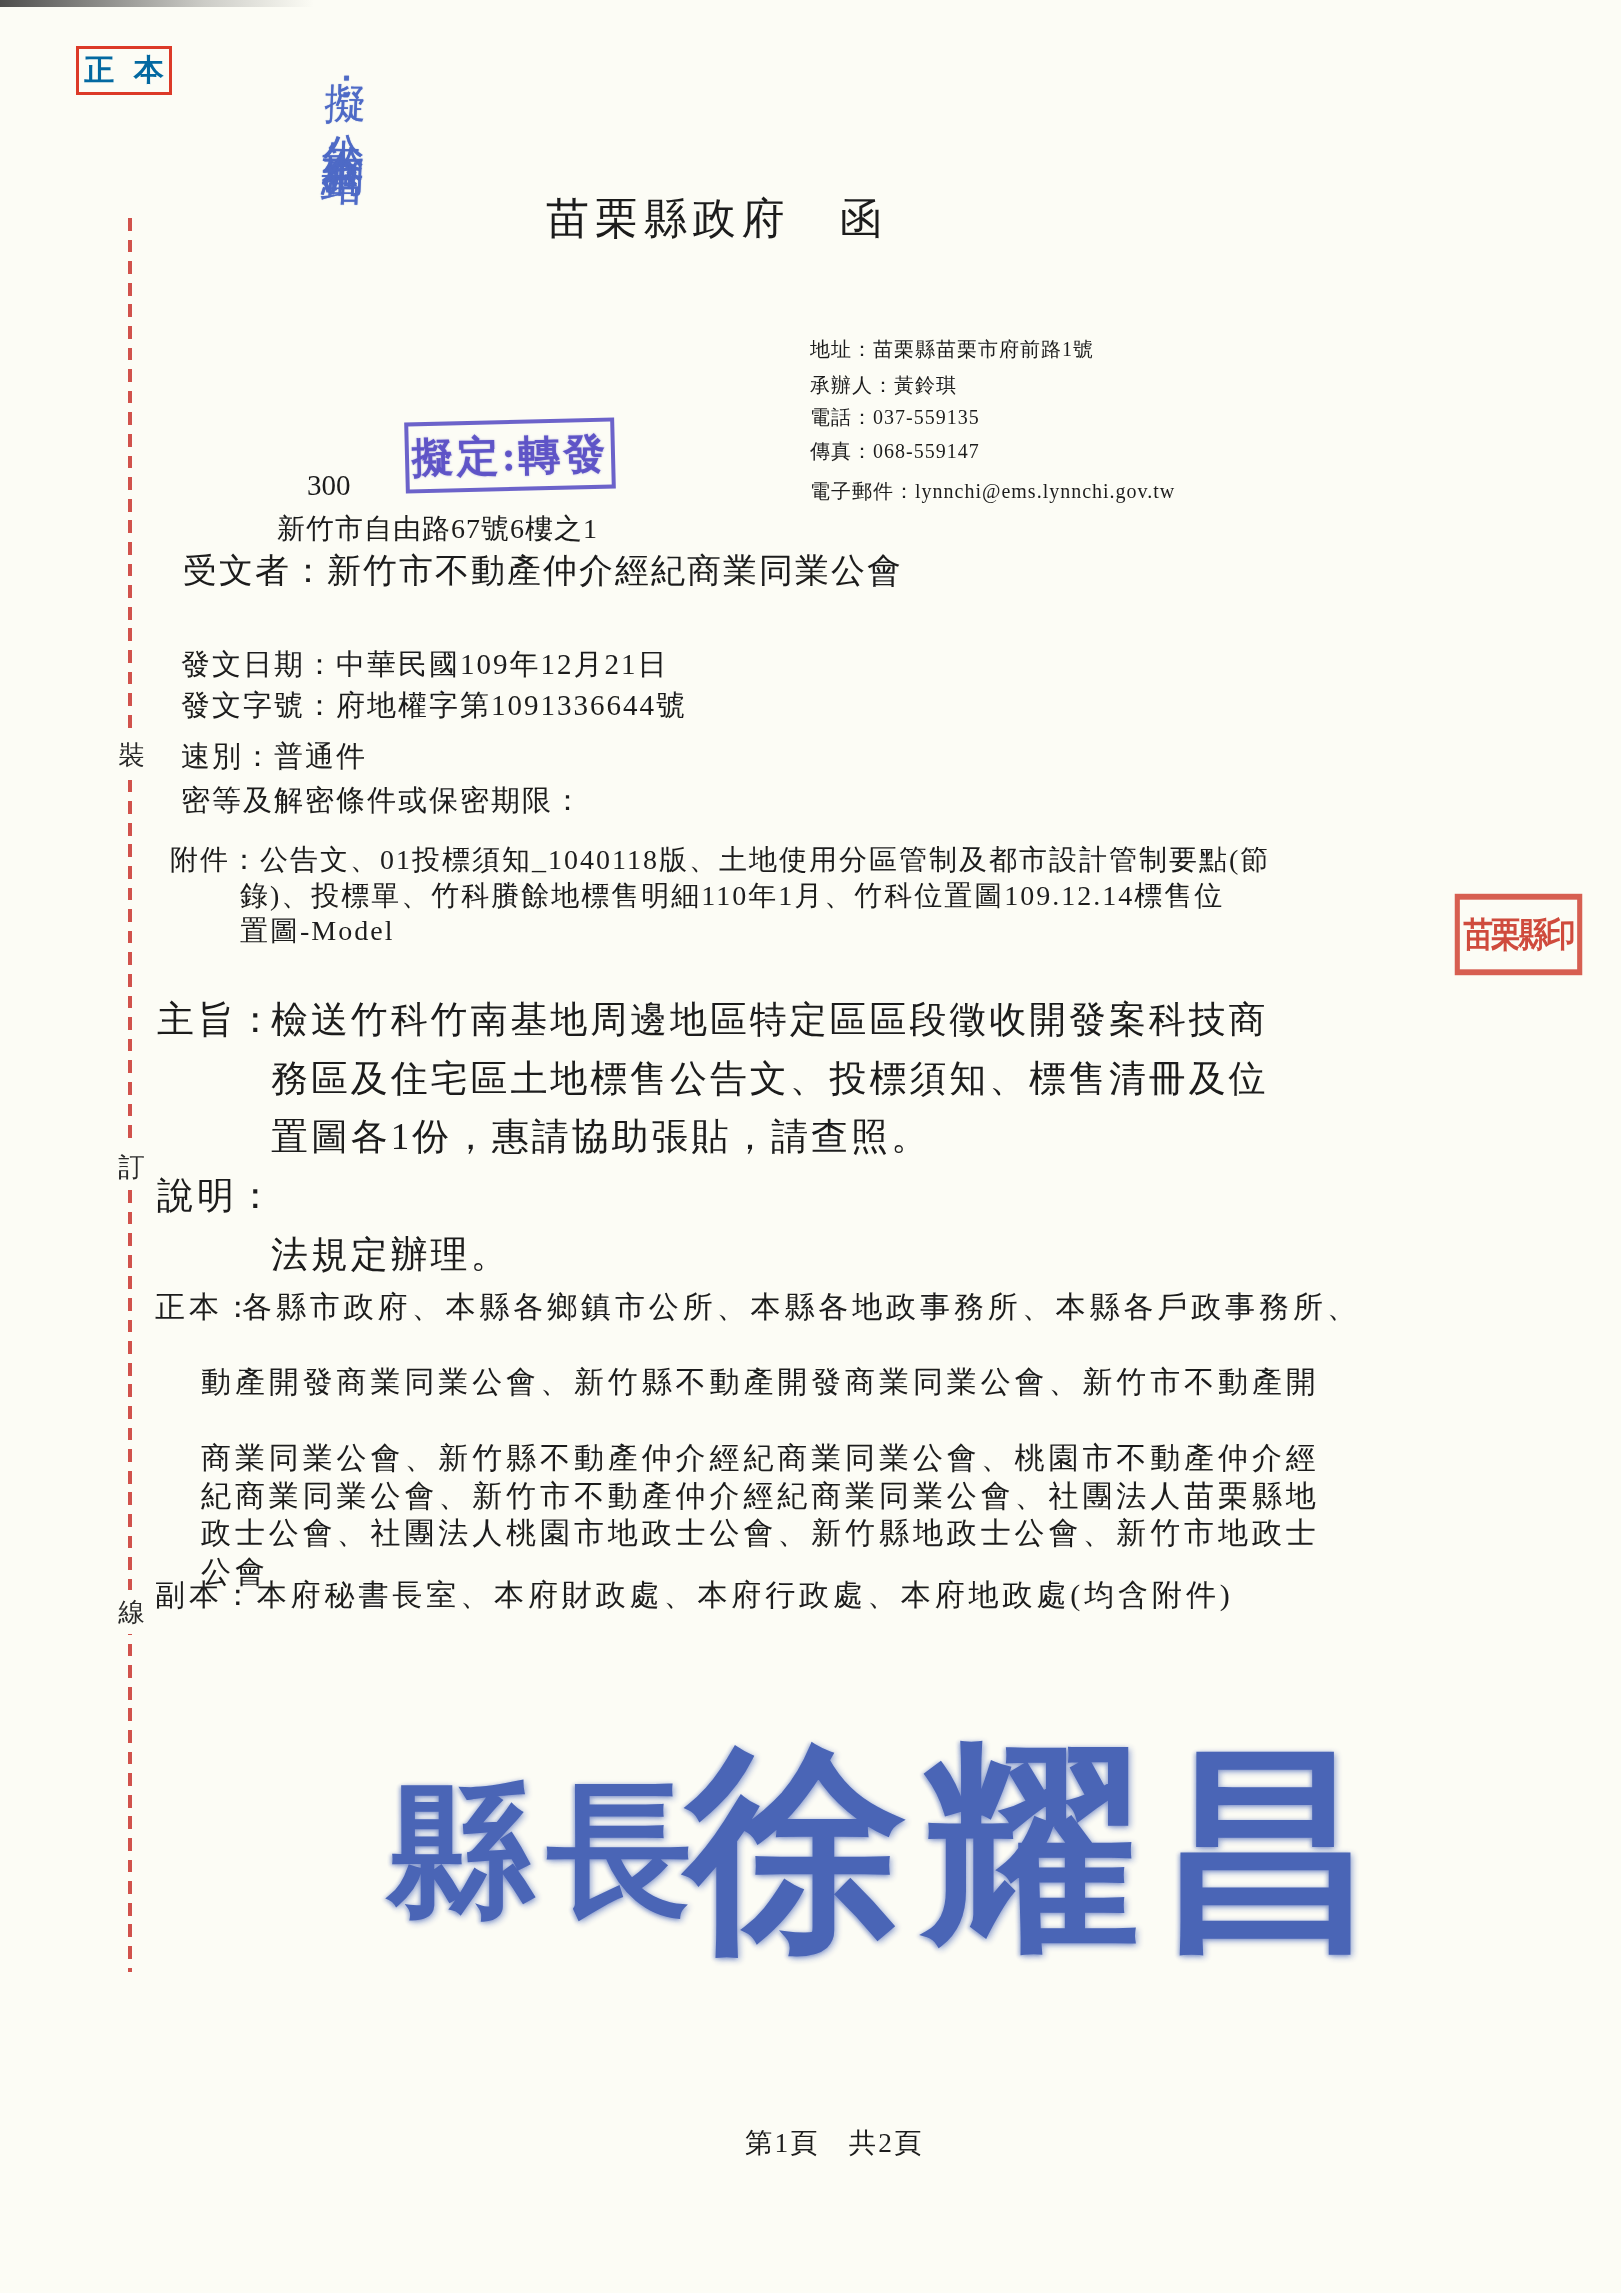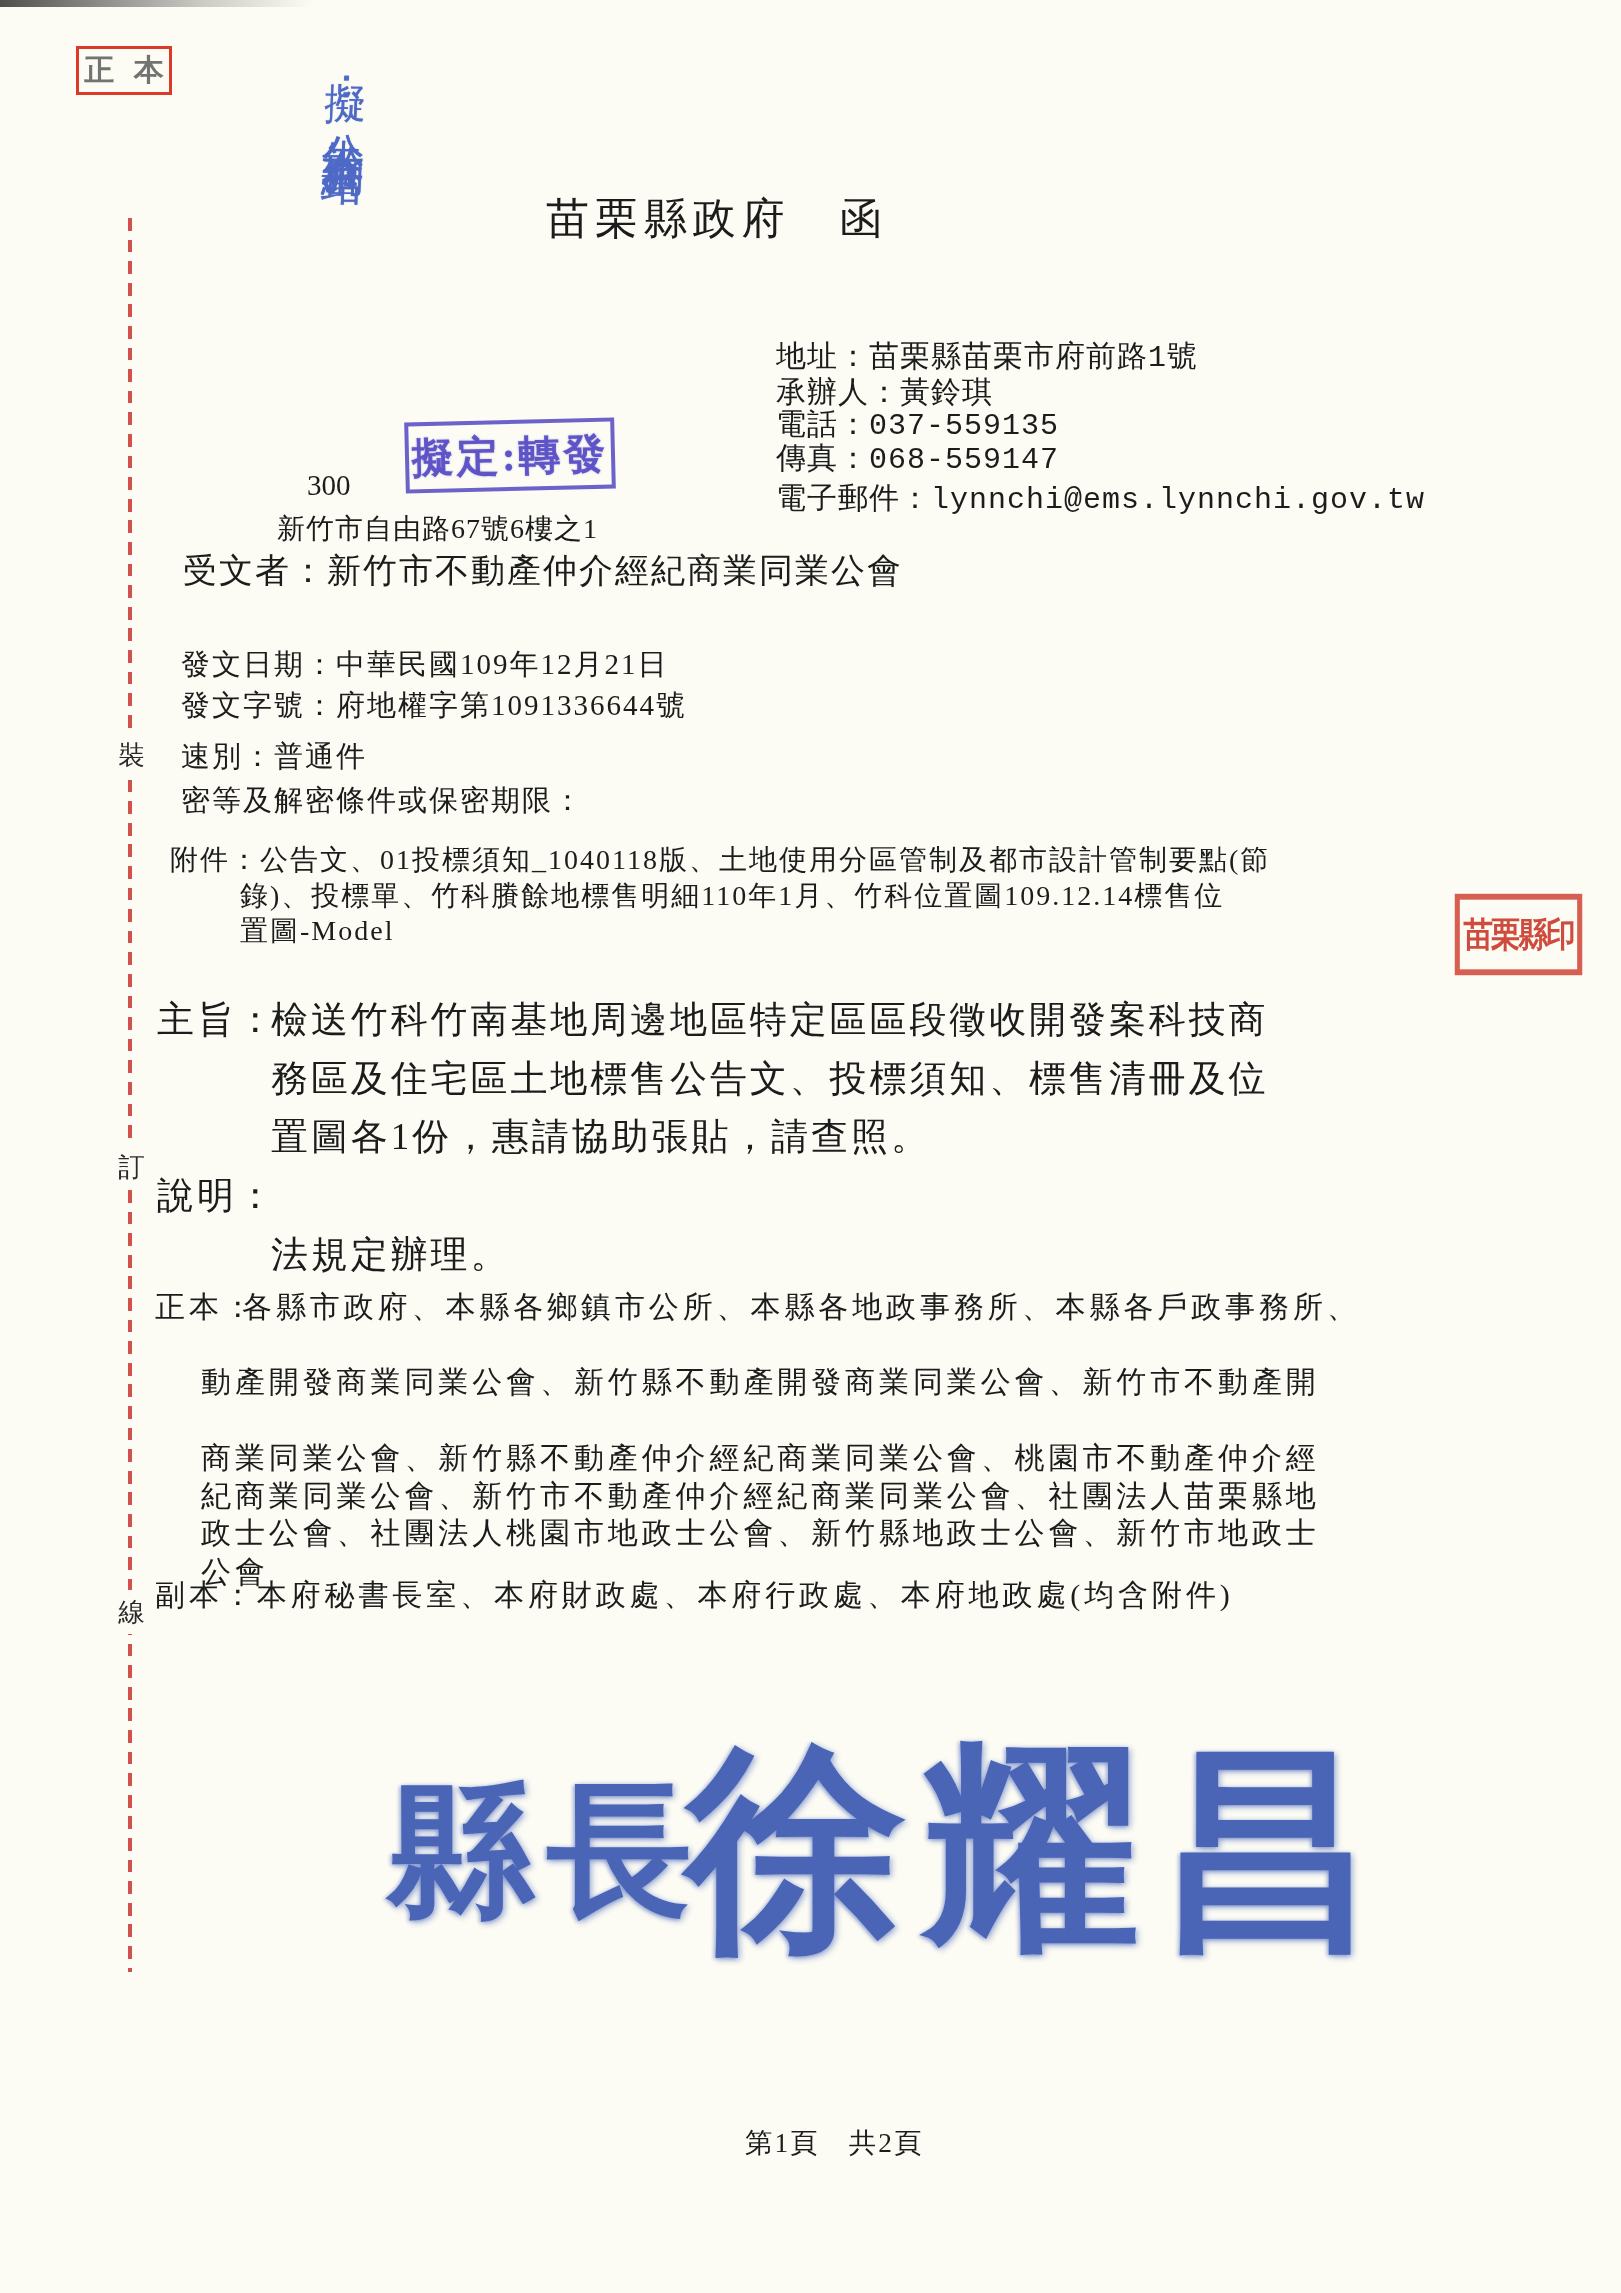--- a/index.html
+++ b/index.html
@@ -14,21 +14,21 @@
   }
   .abs{position:absolute;white-space:nowrap;}
   
   .scan-smudge{
     left:0;top:0;width:314px;height:6.9px;
     background:linear-gradient(to right, rgba(35,35,35,.8), rgba(60,60,60,.25) 65%, transparent);
   }
   
   .copy-box{
     left:76px;top:46px;width:90px;height:43px;
-    border:3.9px solid #dc3a28;color:#737373;
+    border:3.9px solid #dc3a28;color:#0369a1;
     display:flex;align-items:center;justify-content:center;
     font-size:30px;letter-spacing:19.6px;text-indent:19.6px;
     font-weight:bold;
   }
   
   .handwritten{
     left:310px;top:49px;height:469px;
     writing-mode:vertical-rl;
     font-size:42px;letter-spacing:4.9px;
     color:#4e6ac6;
@@ -40,21 +40,21 @@
     left:405px;top:420px;width:210px;height:71px;
     box-sizing:border-box;
     border:4.9px solid rgba(88,77,196,.88);
     color:rgba(88,77,196,.92);
     display:flex;align-items:center;justify-content:center;
     font-size:42px;font-weight:bold;letter-spacing:2.9px;
     transform:rotate(-1.4deg);
     text-shadow:0 0 2px rgba(88,77,196,.5);
   }
   .doc-title{left:546px;top:190px;font-size:43px;letter-spacing:5.9px;}
-  .sender-line{left:776px;font-size:30px;letter-spacing:1px;font-family:Liberation Mono, monospace;}
+  .sender-line{left:810px;font-size:20px;letter-spacing:1px;}
   .postal{left:307px;top:469px;font-size:29px;text-align:center;}
   .street{left:277px;top:510px;font-size:28px;letter-spacing:1px;}
   .recipient{left:183px;top:548px;font-size:34px;letter-spacing:2px;}
   .meta{left:181px;font-size:29px;letter-spacing:2px;}
   .attach{font-size:28px;letter-spacing:2px;margin-top:13px;}
   .subject{font-size:37px;letter-spacing:2.9px;}
   .dist{font-size:30px;letter-spacing:3.9px;}
   
   .sig{color:#3d5ab2;font-weight:bold;opacity:.93;
        text-shadow:2px 2px 5.9px rgba(61,90,178,.55),-2px 1px 3.9px rgba(61,90,178,.4);}

